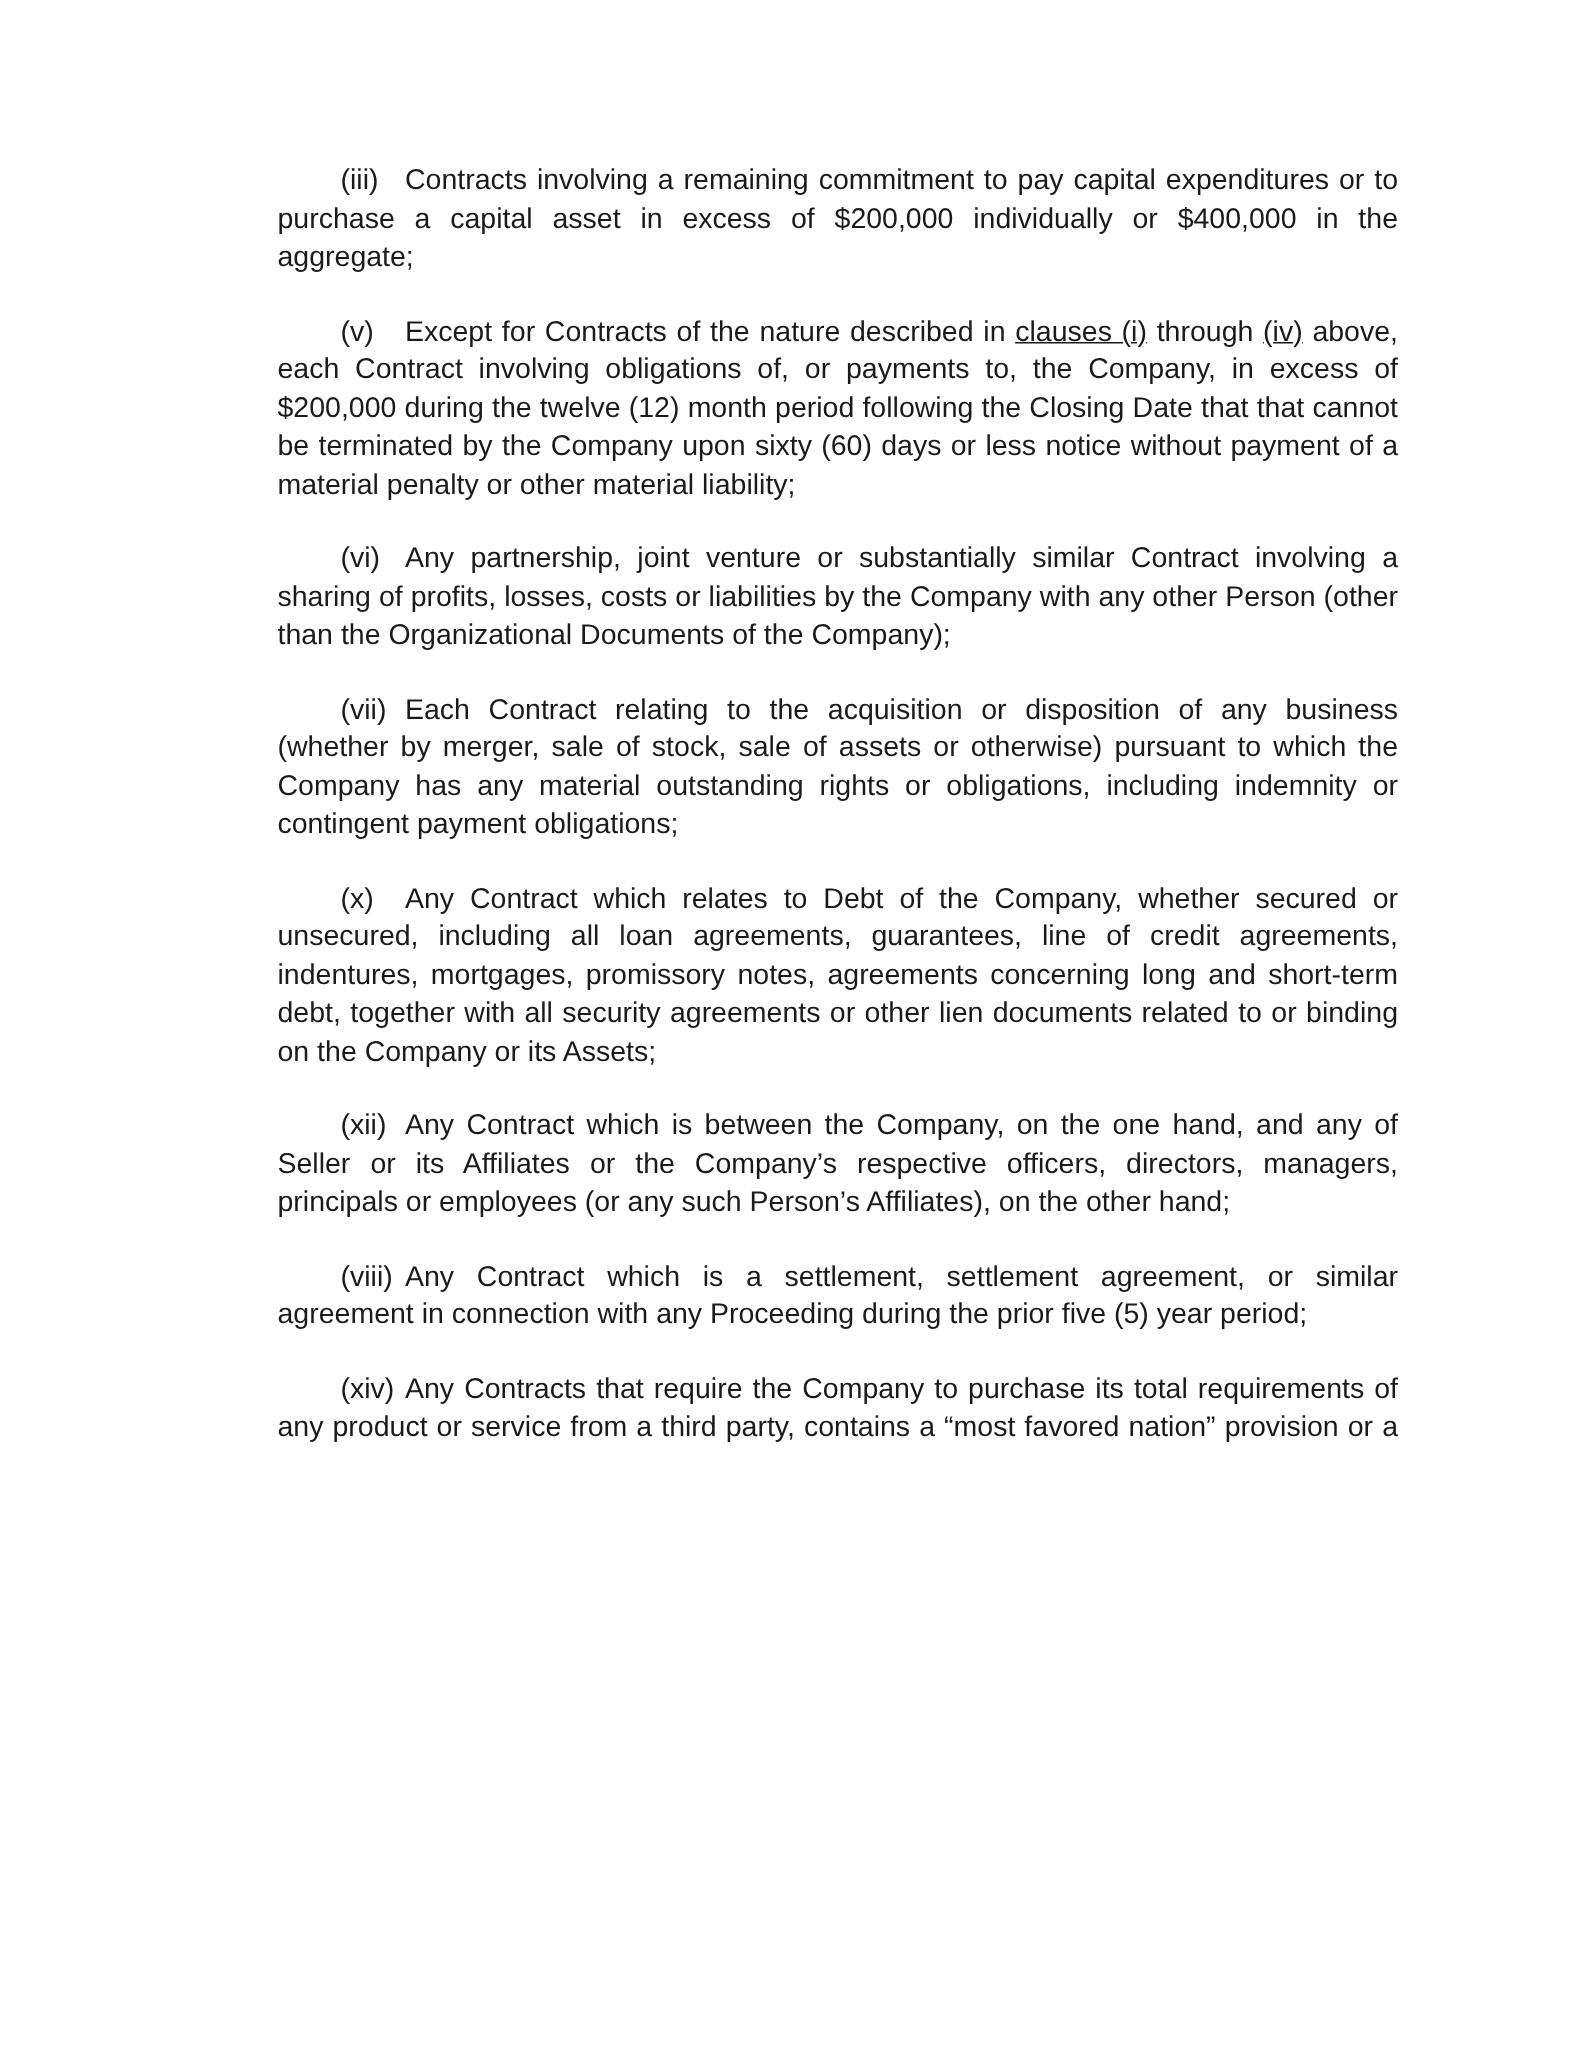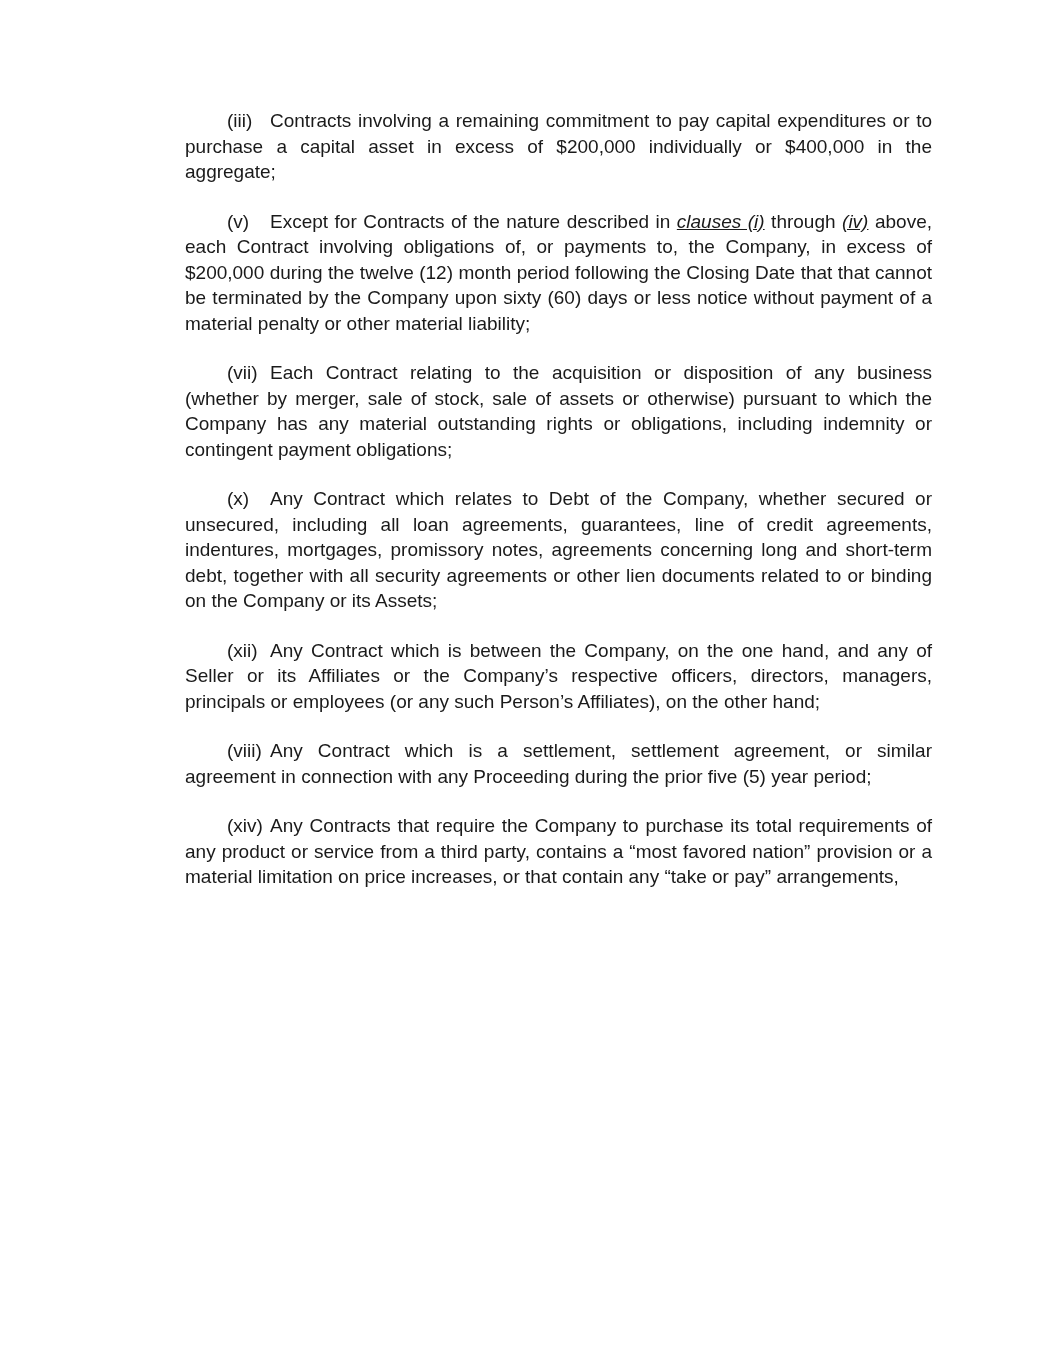--- a/index.html
+++ b/index.html
@@ -29,39 +29,39 @@
     margin: 0 0 24px 0;
     text-indent: 42px;
   }
   .num {
     display: inline-block;
     min-width: 43px;
     text-indent: 0;
   }
   .u {
     text-decoration: underline;
-    font-style: italic;
   }
   .page-number {
     position: absolute;
     top: 1208px;
     left: 0;
     width: 100%;
     text-align: right;
     font-size: 19px;
     line-height: 25.5px;
   }
 </style>
 </head>
 <body>
 
 <div class="page">
   <div class="content" id="clauses">
       <p class="clause"><span class="num">(iii)</span><span>Contracts involving a remaining commitment to pay capital expenditures or to purchase a capital asset in excess of $200,000 individually or $400,000 in the aggregate;</span></p>
       <p class="clause"><span class="num">(v)</span><span>Except for Contracts of the nature described in </span><span class="u">clauses (i)</span><span> through </span><span class="u">(iv)</span><span> above, each Contract involving obligations of, or payments to, the Company, in excess of $200,000 during the twelve (12) month period following the Closing Date that that cannot be terminated by the Company upon sixty (60) days or less notice without payment of a material penalty or other material liability;</span></p>
+      <p class="clause"><span class="num">(vi)</span><span>Any partnership, joint venture or substantially similar Contract involving a sharing of profits, losses, costs or liabilities by the Company with any other Person (other than the Organizational Documents of the Company);</span></p>
       <p class="clause"><span class="num">(vii)</span><span>Each Contract relating to the acquisition or disposition of any business (whether by merger, sale of stock, sale of assets or otherwise) pursuant to which the Company has any material outstanding rights or obligations, including indemnity or contingent payment obligations;</span></p>
       <p class="clause"><span class="num">(x)</span><span>Any Contract which relates to Debt of the Company, whether secured or unsecured, including all loan agreements, guarantees, line of credit agreements, indentures, mortgages, promissory notes, agreements concerning long and short-term debt, together with all security agreements or other lien documents related to or binding on the Company or its Assets;</span></p>
       <p class="clause"><span class="num">(xii)</span><span>Any Contract which is between the Company, on the one hand, and any of Seller or its Affiliates or the Company’s respective officers, directors, managers, principals or employees (or any such Person’s Affiliates), on the other hand;</span></p>
       <p class="clause"><span class="num">(viii)</span><span>Any Contract which is a settlement, settlement agreement, or similar agreement in connection with any Proceeding during the prior five (5) year period;</span></p>
       <p class="clause"><span class="num">(xiv)</span><span>Any Contracts that require the Company to purchase its total requirements of any product or service from a third party, contains a “most favored nation” provision or a material limitation on price increases, or that contain any “take or pay” arrangements,</span></p>
     </div>
   <div class="page-number">20</div>
 </div>
 
 </body></html>

